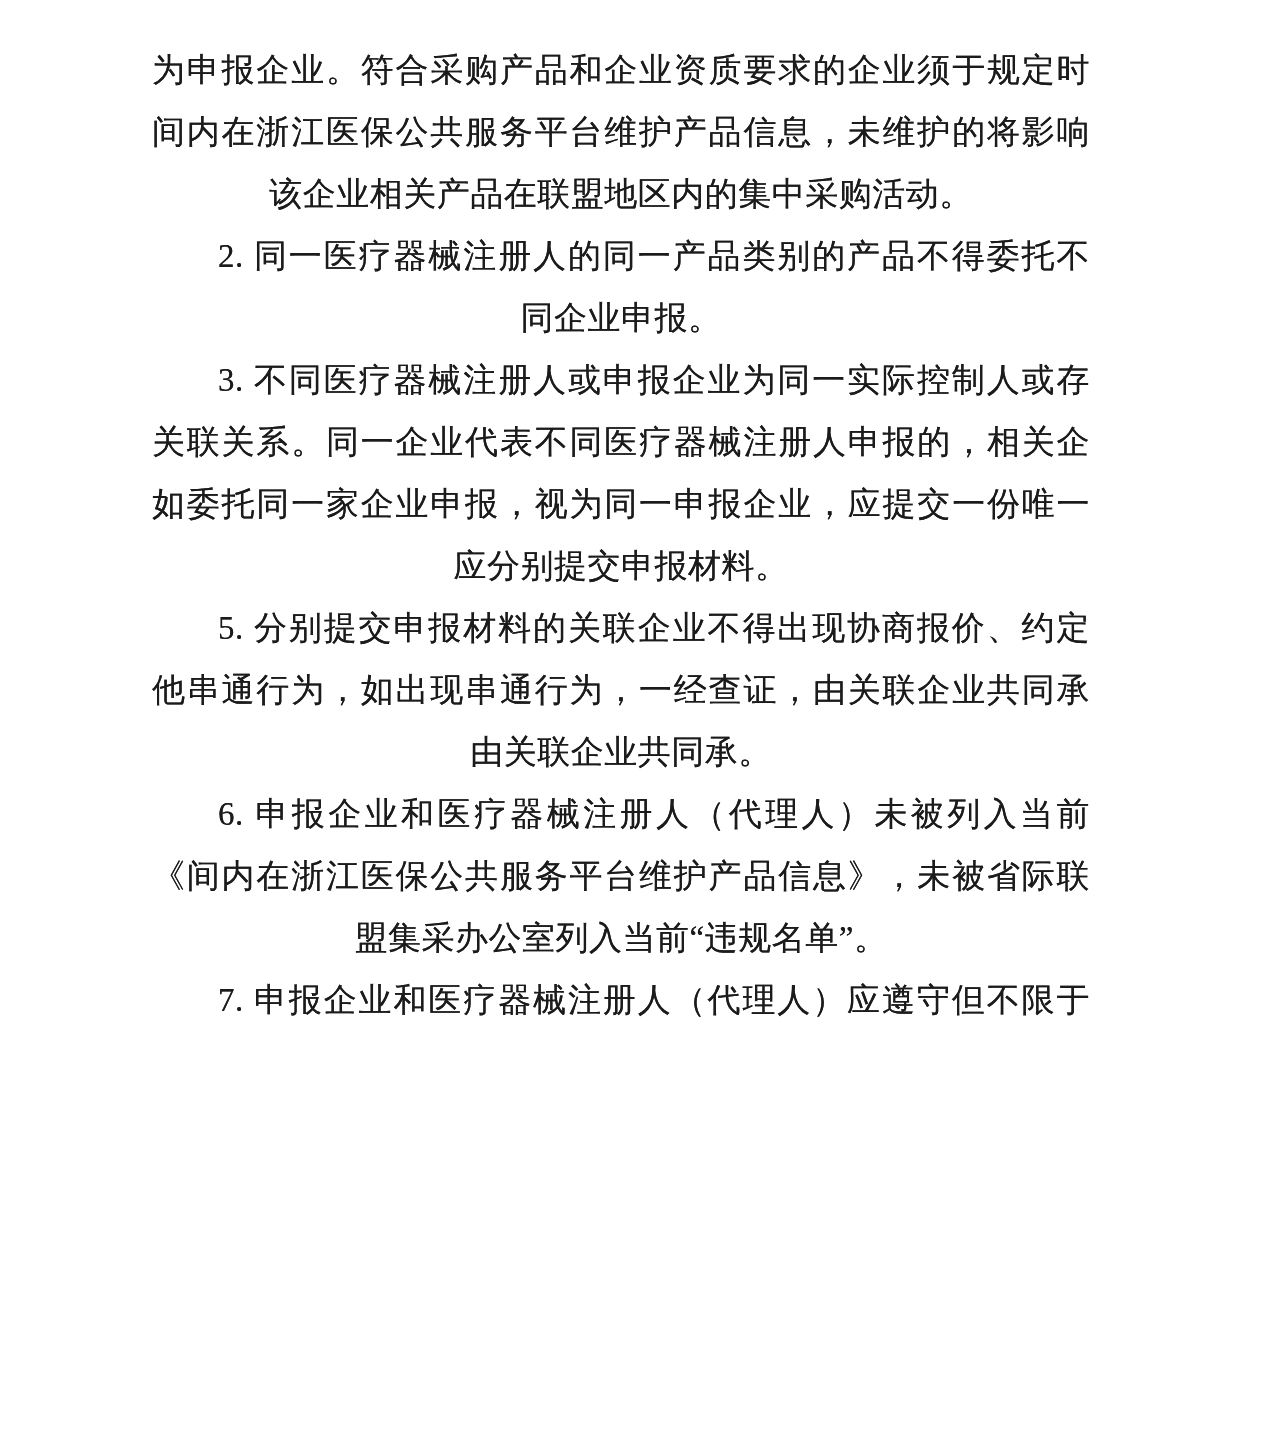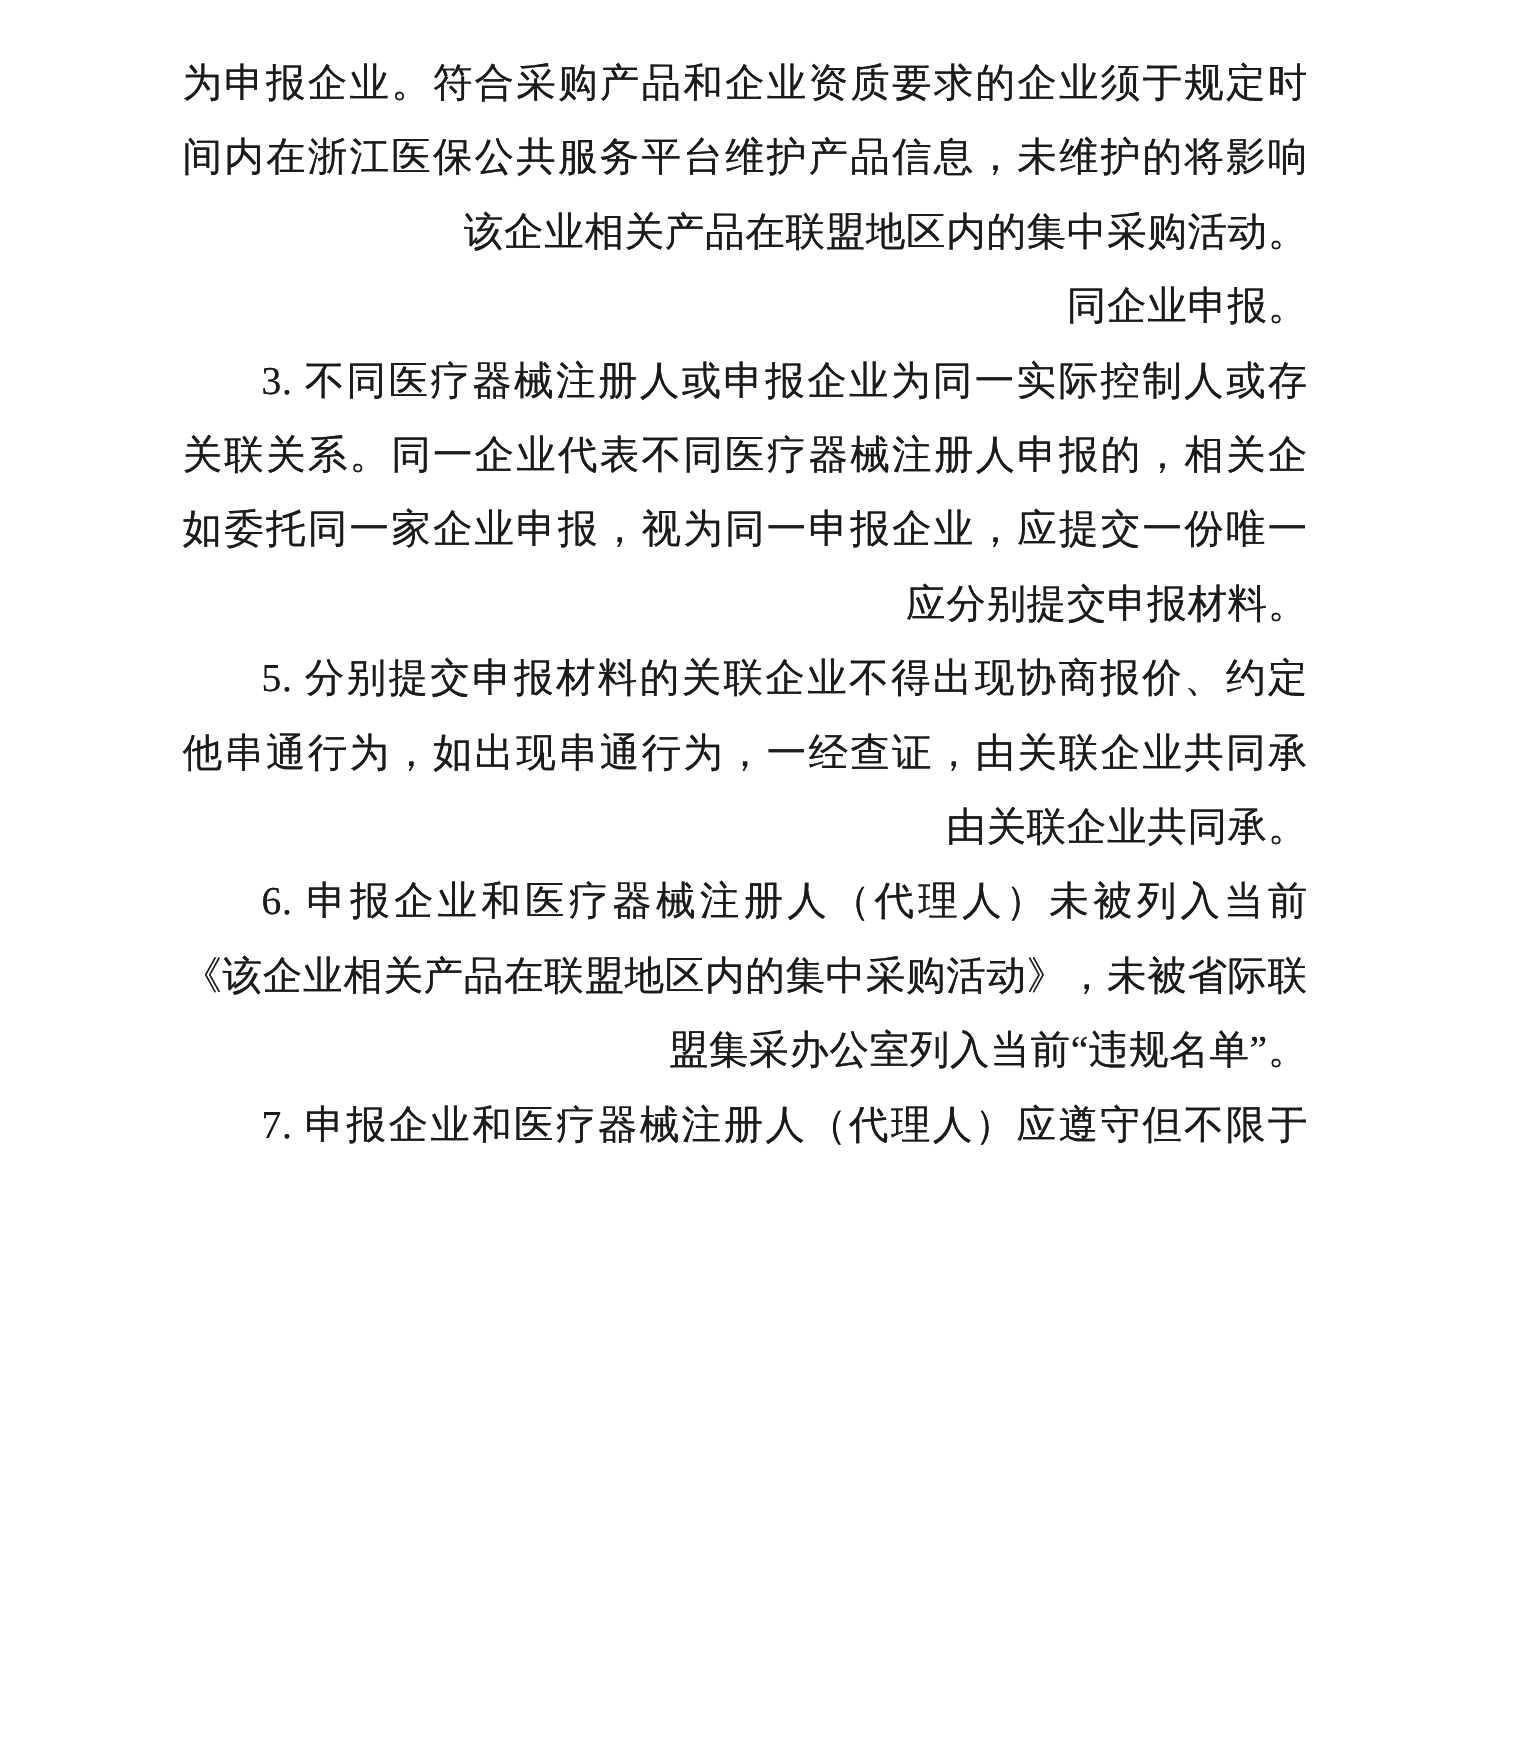--- a/index.html
+++ b/index.html
@@ -22,21 +22,21 @@
     color: #1b1b1b;
   }
   .doc-body {
     width: 938px;
   }
   .line {
     font-size: 33px;
     line-height: 62px;
     height: 62px;
     overflow: hidden;
-    text-align: right;
+    text-align: center;
     letter-spacing: 0.5px;
     font-weight: 400;
     
     text-shadow: 0 0 0.4px #3a3a3a;
   }
   .line.stretch {
     text-align: justify;
     text-align-last: justify;
     text-justify: inter-character;
   }
@@ -45,26 +45,27 @@
   }
 </style>
 </head>
 <body style="background: rgb(255, 255, 255);">
 
 <div class="page" style="color: rgb(27, 27, 27);">
   <div class="doc-body" id="doc-body">
       <div class="line stretch">为申报企业。符合采购产品和企业资质要求的企业须于规定时</div>
       <div class="line stretch">间内在浙江医保公共服务平台维护产品信息，未维护的将影响</div>
       <div class="line">该企业相关产品在联盟地区内的集中采购活动。</div>
+      <div class="line indent stretch">2. 同一医疗器械注册人的同一产品类别的产品不得委托不</div>
       <div class="line">同企业申报。</div>
       <div class="line indent stretch">3. 不同医疗器械注册人或申报企业为同一实际控制人或存</div>
       <div class="line stretch">关联关系。同一企业代表不同医疗器械注册人申报的，相关企</div>
       <div class="line stretch">如委托同一家企业申报，视为同一申报企业，应提交一份唯一</div>
       <div class="line">应分别提交申报材料。</div>
       <div class="line indent stretch">5. 分别提交申报材料的关联企业不得出现协商报价、约定</div>
       <div class="line stretch">他串通行为，如出现串通行为，一经查证，由关联企业共同承</div>
       <div class="line">由关联企业共同承。</div>
       <div class="line indent stretch">6. 申报企业和医疗器械注册人（代理人）未被列入当前</div>
-      <div class="line stretch">《该企业相关产品在联盟地区内的集中采购活动》，未被省际联</div>
+      <div class="line stretch">《间内在浙江医保公共服务平台维护产品信息》，未被省际联</div>
       <div class="line">盟集采办公室列入当前“违规名单”。</div>
       <div class="line indent stretch">7. 申报企业和医疗器械注册人（代理人）应遵守但不限于</div>
     </div>
 </div>
 
 </body></html>

